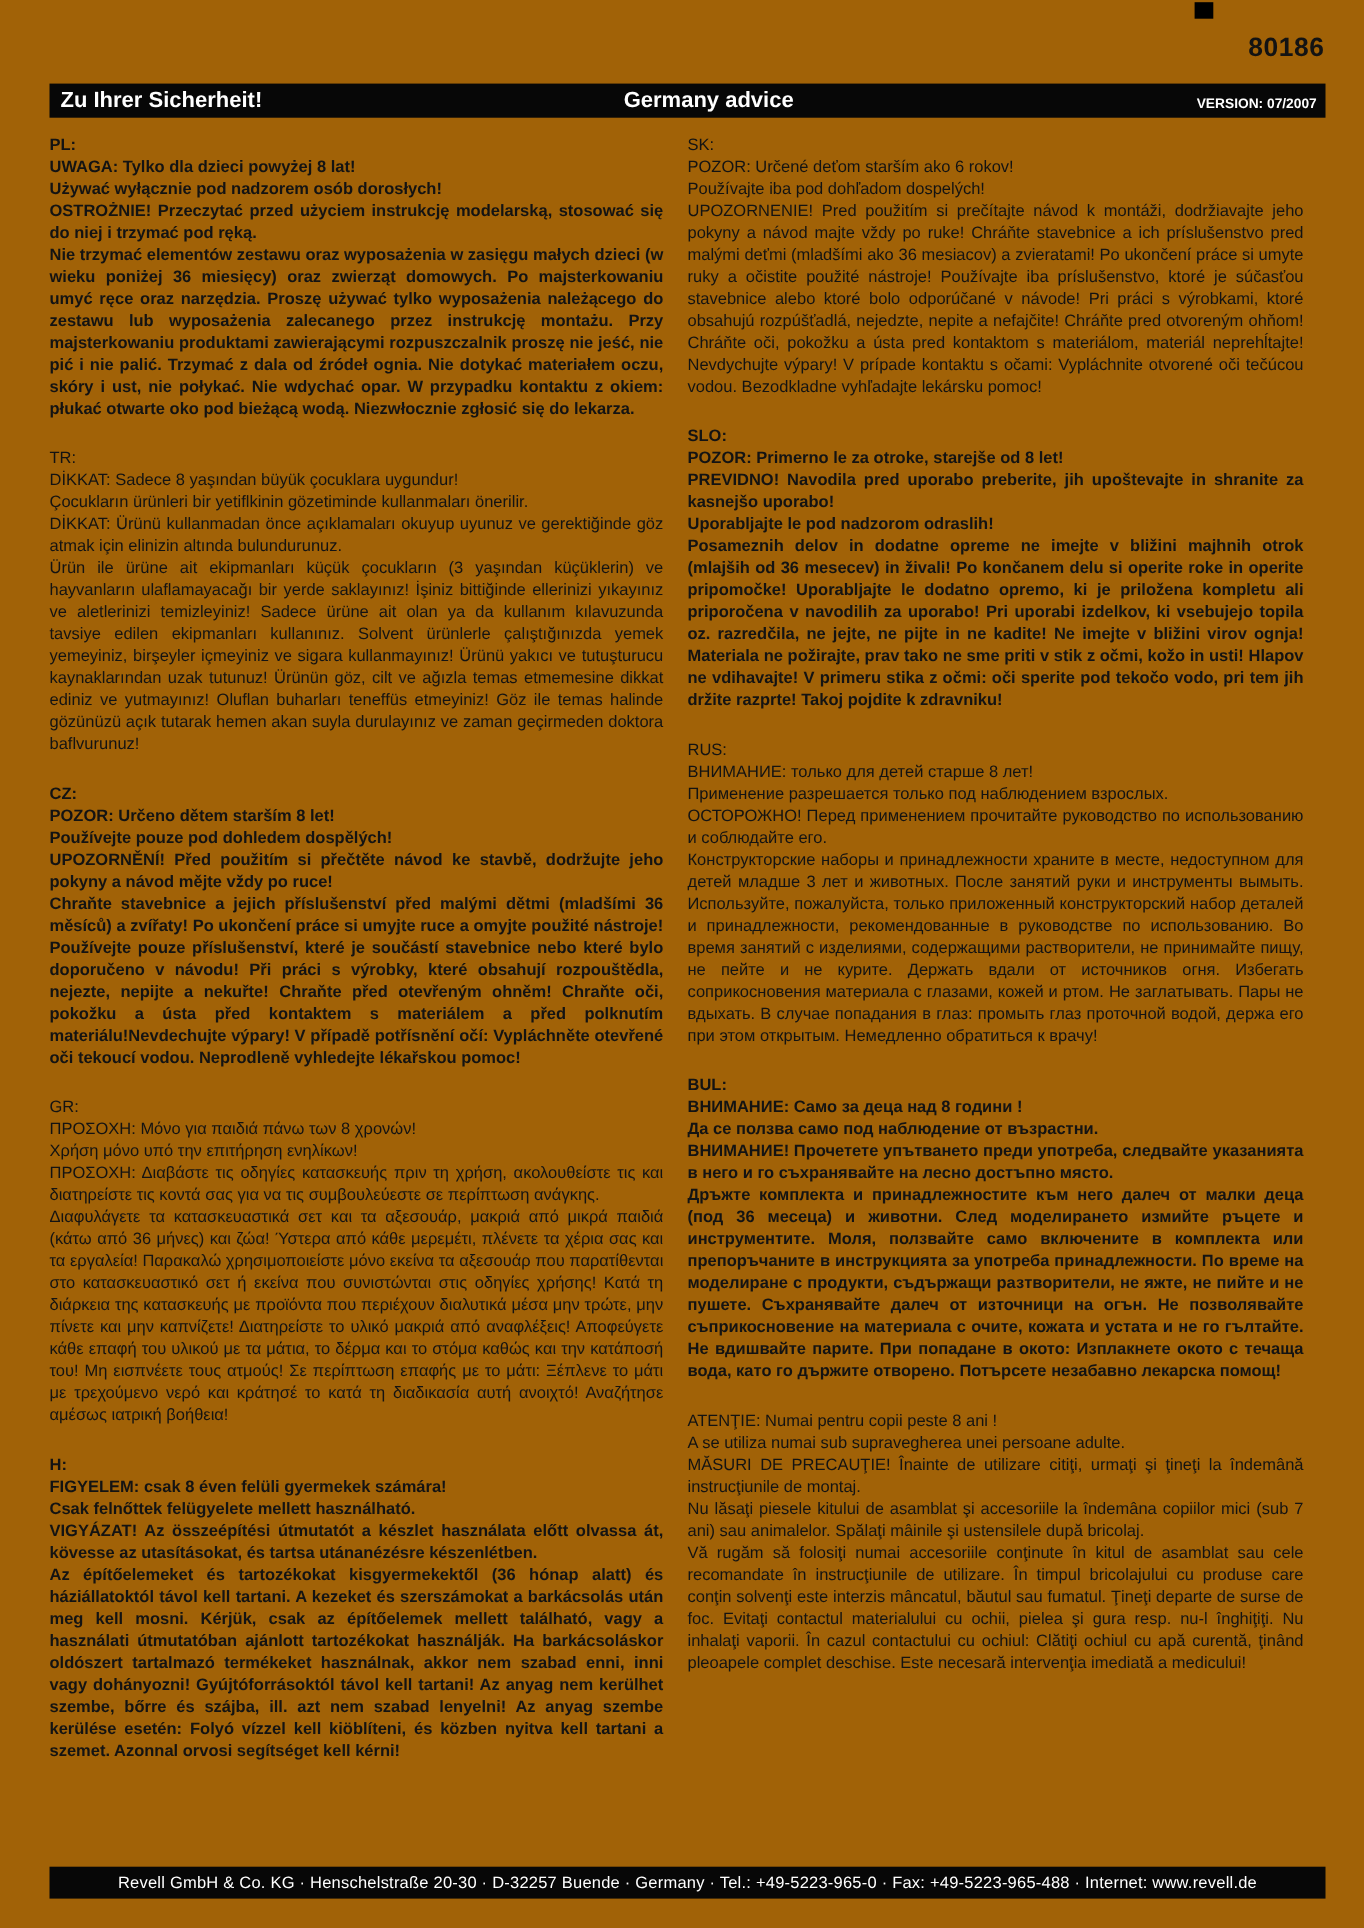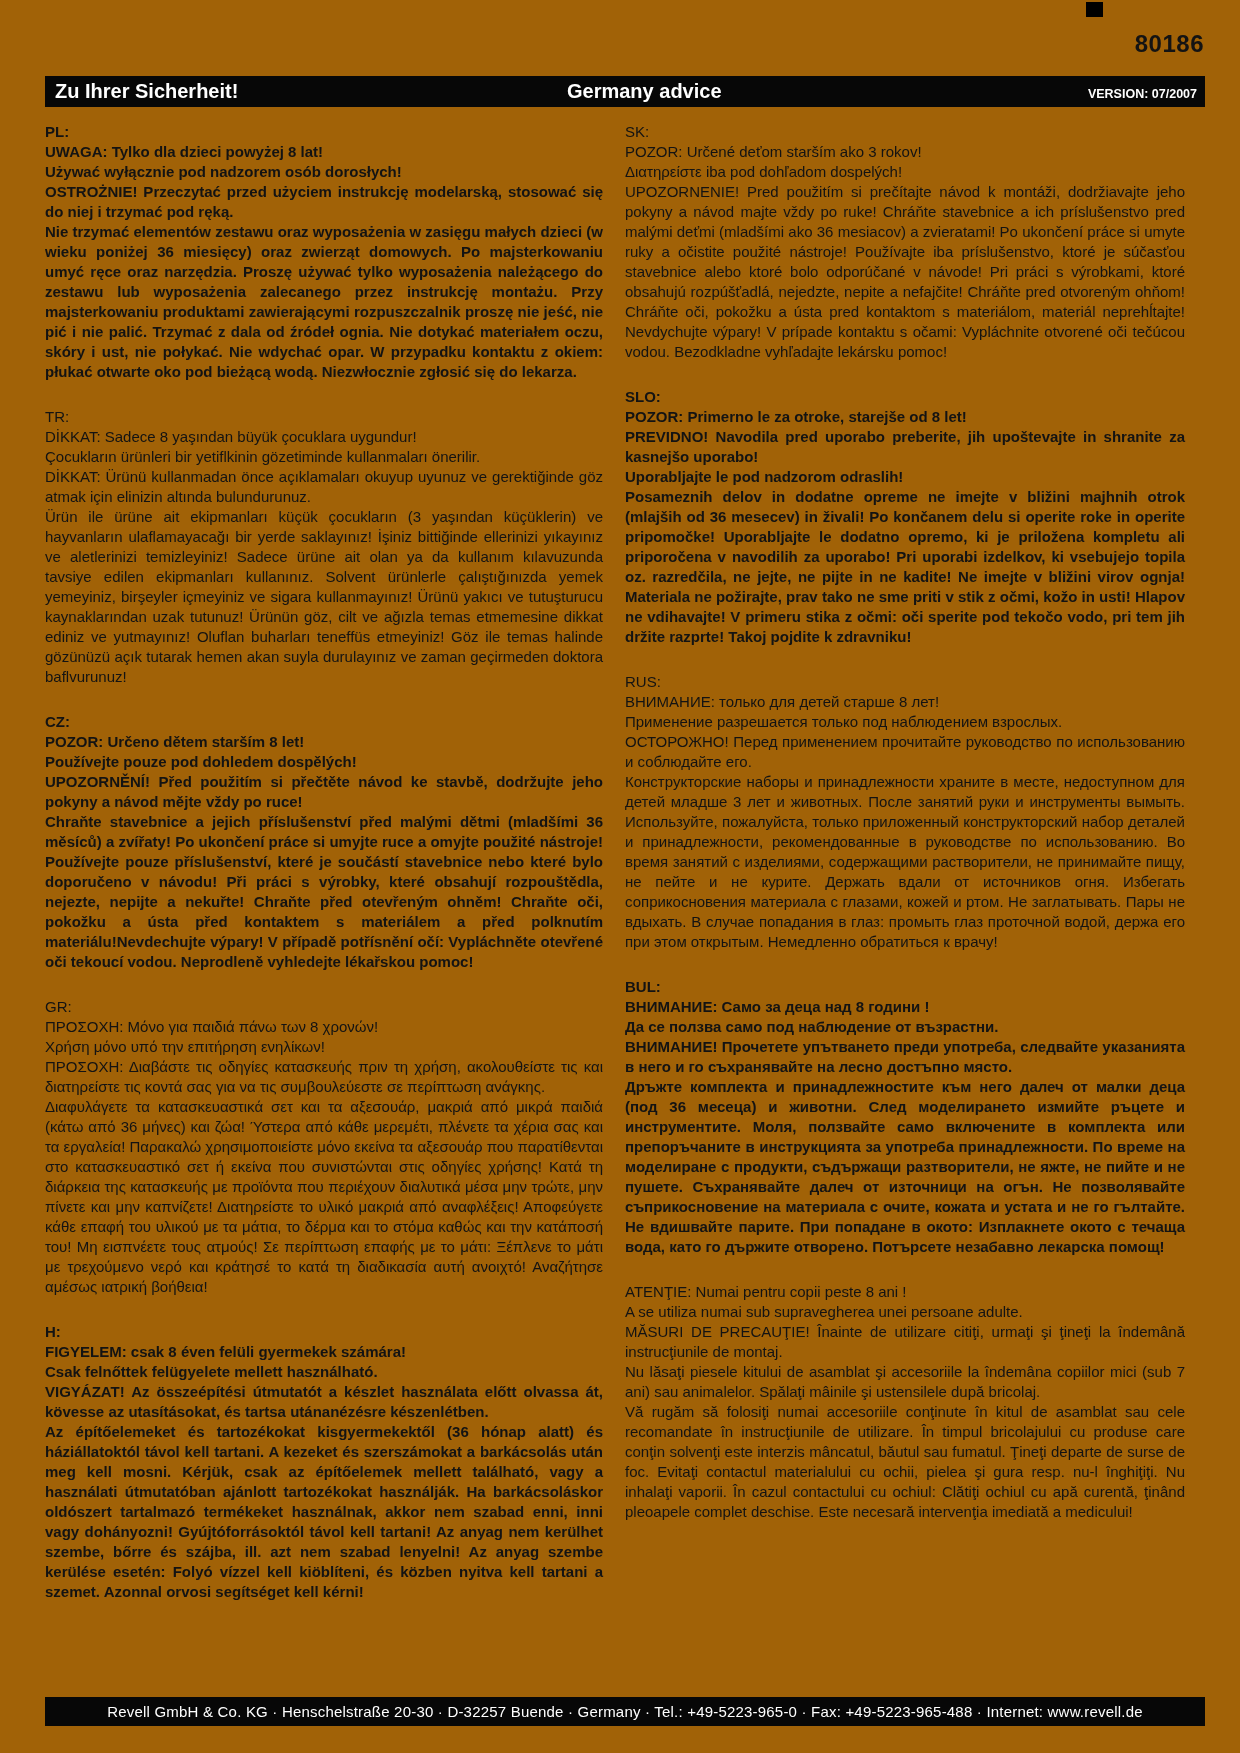--- a/index.html
+++ b/index.html
@@ -92,22 +92,22 @@
       <p>VIGYÁZAT! Az összeépítési útmutatót a készlet használata előtt olvassa át, kövesse az utasításokat, és tartsa utánanézésre készenlétben.</p>
       <p>Az építőelemeket és tartozékokat kisgyermekektől (36 hónap alatt) és háziállatoktól távol kell tartani. A kezeket és szerszámokat a barkácsolás után meg kell mosni. Kérjük, csak az építőelemek mellett található, vagy a használati útmutatóban ajánlott tartozékokat használják. Ha barkácsoláskor oldószert tartalmazó termékeket használnak, akkor nem szabad enni, inni vagy dohányozni! Gyújtóforrásoktól távol kell tartani! Az anyag nem kerülhet szembe, bőrre és szájba, ill. azt nem szabad lenyelni! Az anyag szembe kerülése esetén: Folyó vízzel kell kiöblíteni, és közben nyitva kell tartani a szemet. Azonnal orvosi segítséget kell kérni!</p>
     </section>
 
   </div>
 
   <div class="col col-right">
 
     <section class="lang-section">
       <p class="code">SK:</p>
-      <p>POZOR: Určené deťom starším ako 3 rokov!</p>
-      <p>Διατηρείστε iba pod dohľadom dospelých!</p>
+      <p>POZOR: Určené deťom starším ako 6 rokov!</p>
+      <p>Používajte iba pod dohľadom dospelých!</p>
       <p>UPOZORNENIE! Pred použitím si prečítajte návod k montáži, dodržiavajte jeho pokyny a návod majte vždy po ruke! Chráňte stavebnice a ich príslušenstvo pred malými deťmi (mladšími ako 36 mesiacov) a zvieratami! Po ukončení práce si umyte ruky a očistite použité nástroje! Používajte iba príslušenstvo, ktoré je súčasťou stavebnice alebo ktoré bolo odporúčané v návode! Pri práci s výrobkami, ktoré obsahujú rozpúšťadlá, nejedzte, nepite a nefajčite! Chráňte pred otvoreným ohňom! Chráňte oči, pokožku a ústa pred kontaktom s materiálom, materiál neprehĺtajte! Nevdychujte výpary! V prípade kontaktu s očami: Vypláchnite otvorené oči tečúcou vodou. Bezodkladne vyhľadajte lekársku pomoc!</p>
     </section>
 
     <section class="lang-section sec-bold">
       <p class="code">SLO:</p>
       <p>POZOR: Primerno le za otroke, starejše od 8 let!</p>
       <p>PREVIDNO! Navodila pred uporabo preberite, jih upoštevajte in shranite za kasnejšo uporabo!</p>
       <p>Uporabljajte le pod nadzorom odraslih!</p>
       <p>Posameznih delov in dodatne opreme ne imejte v bližini majhnih otrok (mlajših od 36 mesecev) in živali! Po končanem delu si operite roke in operite pripomočke! Uporabljajte le dodatno opremo, ki je priložena kompletu ali priporočena v navodilih za uporabo! Pri uporabi izdelkov, ki vsebujejo topila oz. razredčila, ne jejte, ne pijte in ne kadite! Ne imejte v bližini virov ognja! Materiala ne požirajte, prav tako ne sme priti v stik z očmi, kožo in usti! Hlapov ne vdihavajte! V primeru stika z očmi: oči sperite pod tekočo vodo, pri tem jih držite razprte! Takoj pojdite k zdravniku!</p>
     </section>

